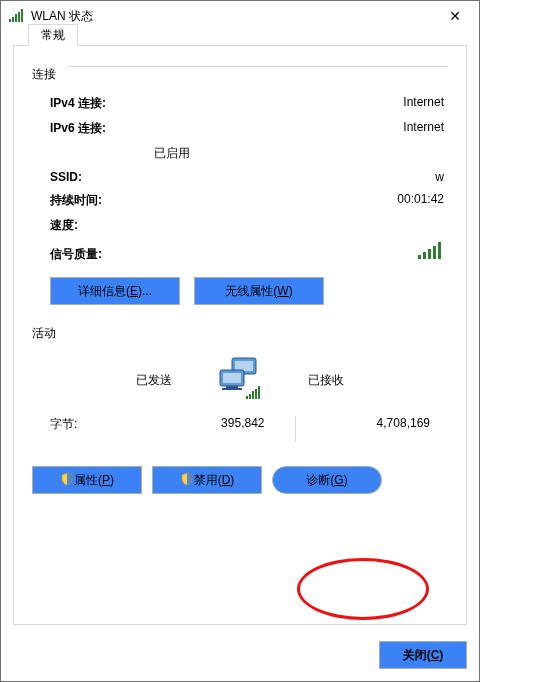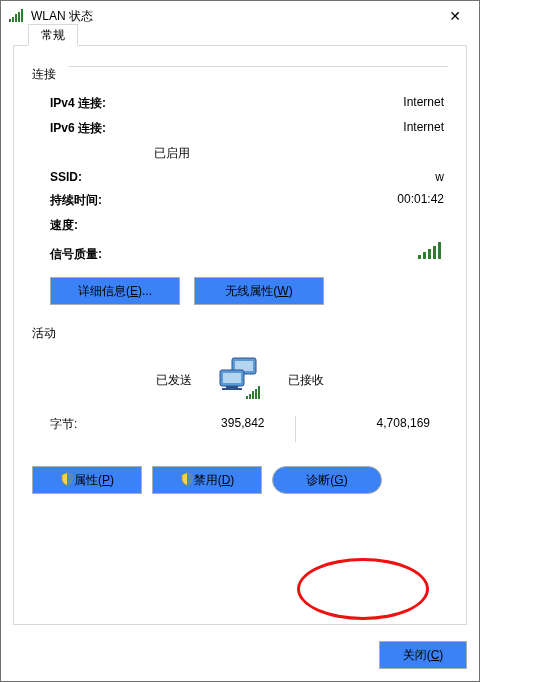--- a/index.html
+++ b/index.html
@@ -96,20 +96,21 @@
   .underline-hot { text-decoration: underline; }
   .activity {
     margin-top: 4px;
   }
   .activity-vis {
     display: flex;
     align-items: center;
     justify-content: center;
     padding: 6px 18px 2px 18px;
     position: relative;
+    gap: 20px;
   }
   .act-label { width: 140px; text-align: left; }
   .act-label.right { text-align: right; }
   .act-center { flex: 0 0 auto; display:flex; flex-direction:column; align-items:center; }
   .bytes-row {
     display: flex;
     padding: 10px 18px 6px 18px;
     align-items: flex-start;
   }
   .bytes-row .lbl { width: 110px; }
@@ -278,21 +279,21 @@
       <button class="btn" style="min-width:110px;border-radius:14px;">
         <span>诊断(</span>
           <span class="underline-hot">G</span>
           <span>)</span>
       </button>
     </div>
 
   </div>
 
   <div class="footer">
-    <button class="btn" style="min-width:88px;">
+    <button class="btn" style="min-width:88px;font-weight:bold;">
       <span>关闭(</span>
         <span class="underline-hot">C</span>
         <span>)</span>
     </button>
   </div>
 
   <div class="highlight-ellipse"></div>
 </div>
 
 </body></html>

